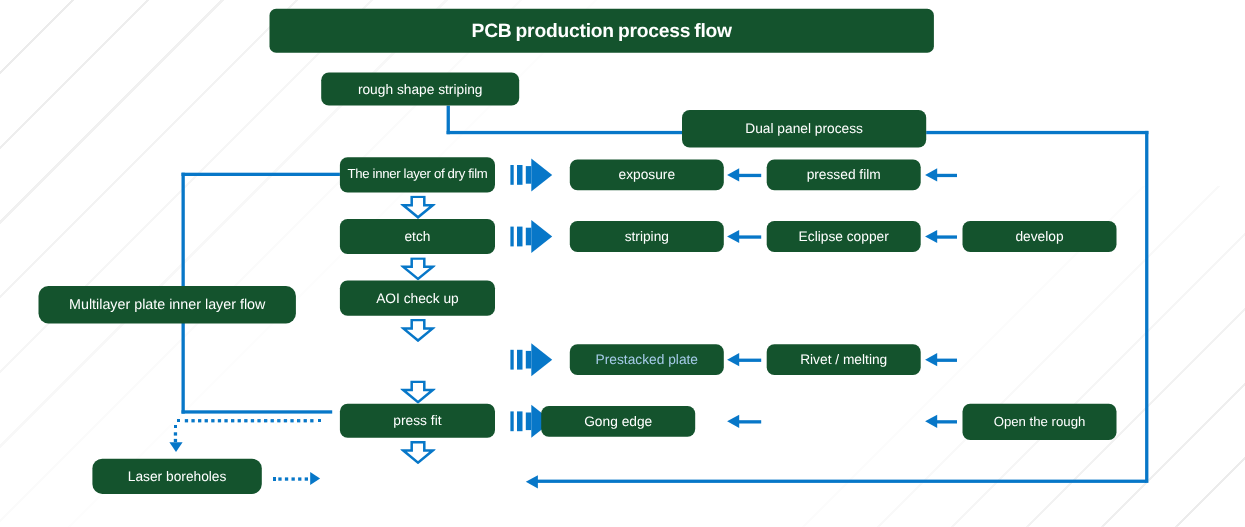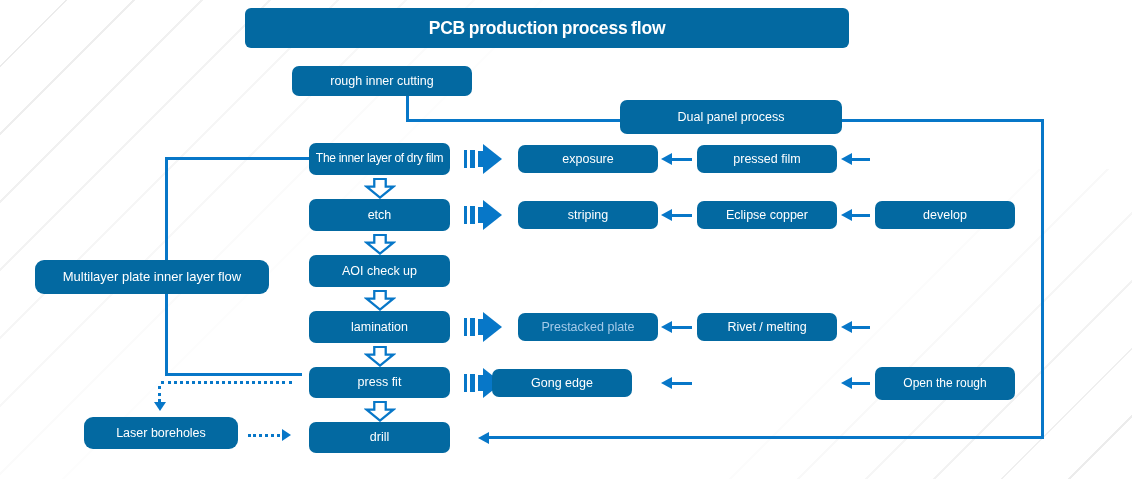--- a/index.html
+++ b/index.html
@@ -10,21 +10,21 @@
   
   .deco{position:absolute;pointer-events:none;
     background:repeating-linear-gradient(135deg, transparent 0 46px, #e9e9e9 46px 48px);}
   .deco-tl{left:0;top:0;width:600px;height:479px;
     -webkit-mask-image:linear-gradient(135deg,#000 0%,transparent 55%);
     mask-image:linear-gradient(135deg,#000 0%,transparent 55%);}
   .deco-br{right:0;bottom:0;width:430px;height:310px;
     -webkit-mask-image:linear-gradient(315deg,#000 0%,transparent 62%);
     mask-image:linear-gradient(315deg,#000 0%,transparent 62%);}
 
-  .box{position:absolute;background:#0369a1;color:#fff;border-radius:7px;
+  .box{position:absolute;background:#14532d;color:#fff;border-radius:7px;
     display:flex;align-items:center;justify-content:center;text-align:center;
     font-size:12.5px;line-height:1.15;padding:0 3px;box-sizing:border-box;}
   .title-bar{border-radius:6px;font-size:17.5px;font-weight:bold;letter-spacing:-0.2px;word-spacing:-1px;}
   .light-text{color:#a6cbe9;}
   .small-text{font-size:12px;letter-spacing:-0.3px;}
 
   
   .hline,.vline{position:absolute;background:#0777c8;}
   .hline{height:3px;}
   .vline{width:3px;}
@@ -73,34 +73,32 @@
   <div class="larrow" style="left:488px;top:436px;width:554px"></div>
 
   <div class="dot-h" style="left:161px;top:381px;width:131px"></div>
   <div class="dot-v" style="left:158px;top:386px;height:16px"></div>
   <div class="tri-down" style="left:154px;top:402px"></div>
   <div class="dot-h" style="left:248px;top:434px;width:32px"></div>
   <div class="tri-right" style="left:282px;top:429px"></div>
 
   <div class="box title-bar" style="left:245px;top:8px;width:604px;height:40px">PCB production process flow</div>
 
-  <div class="box" style="left:292px;top:66px;width:180px;height:30px">rough inner cutting</div>
+  <div class="box" style="left:292px;top:66px;width:180px;height:30px">rough shape striping</div>
 
   <div class="box" style="left:620px;top:100px;width:222px;height:34px">Dual panel process</div>
 
   <div class="box" style="left:35px;top:260px;width:234px;height:34px;border-radius:9px;font-size:13px">Multilayer plate inner layer flow</div>
 
   <div class="box" style="left:84px;top:417px;width:154px;height:32px;border-radius:9px">Laser boreholes</div>
 
   <div class="box small-text" style="left:309px;top:143px;width:141px;height:32px">The inner layer of dry film</div>
   <div class="box" style="left:309px;top:199px;width:141px;height:32px">etch</div>
   <div class="box" style="left:309px;top:255px;width:141px;height:32px">AOI check up</div>
-  <div class="box" style="left:309px;top:311px;width:141px;height:32px">lamination</div>
   <div class="box" style="left:309px;top:367px;width:141px;height:31px">press fit</div>
-  <div class="box" style="left:309px;top:422px;width:141px;height:31px">drill</div>
 
   <svg class="hollow-down" style="left:364px;top:178px" viewBox="0 0 32 22">
       <path d="M10,1 H22 V9 H30 L16,20.5 L2,9 H10 Z" fill="#ffffff" stroke="#0777c8" stroke-width="2.4"></path>
     </svg>
   <svg class="hollow-down" style="left:364px;top:234px" viewBox="0 0 32 22">
       <path d="M10,1 H22 V9 H30 L16,20.5 L2,9 H10 Z" fill="#ffffff" stroke="#0777c8" stroke-width="2.4"></path>
     </svg>
   <svg class="hollow-down" style="left:364px;top:290px" viewBox="0 0 32 22">
       <path d="M10,1 H22 V9 H30 L16,20.5 L2,9 H10 Z" fill="#ffffff" stroke="#0777c8" stroke-width="2.4"></path>
     </svg>

